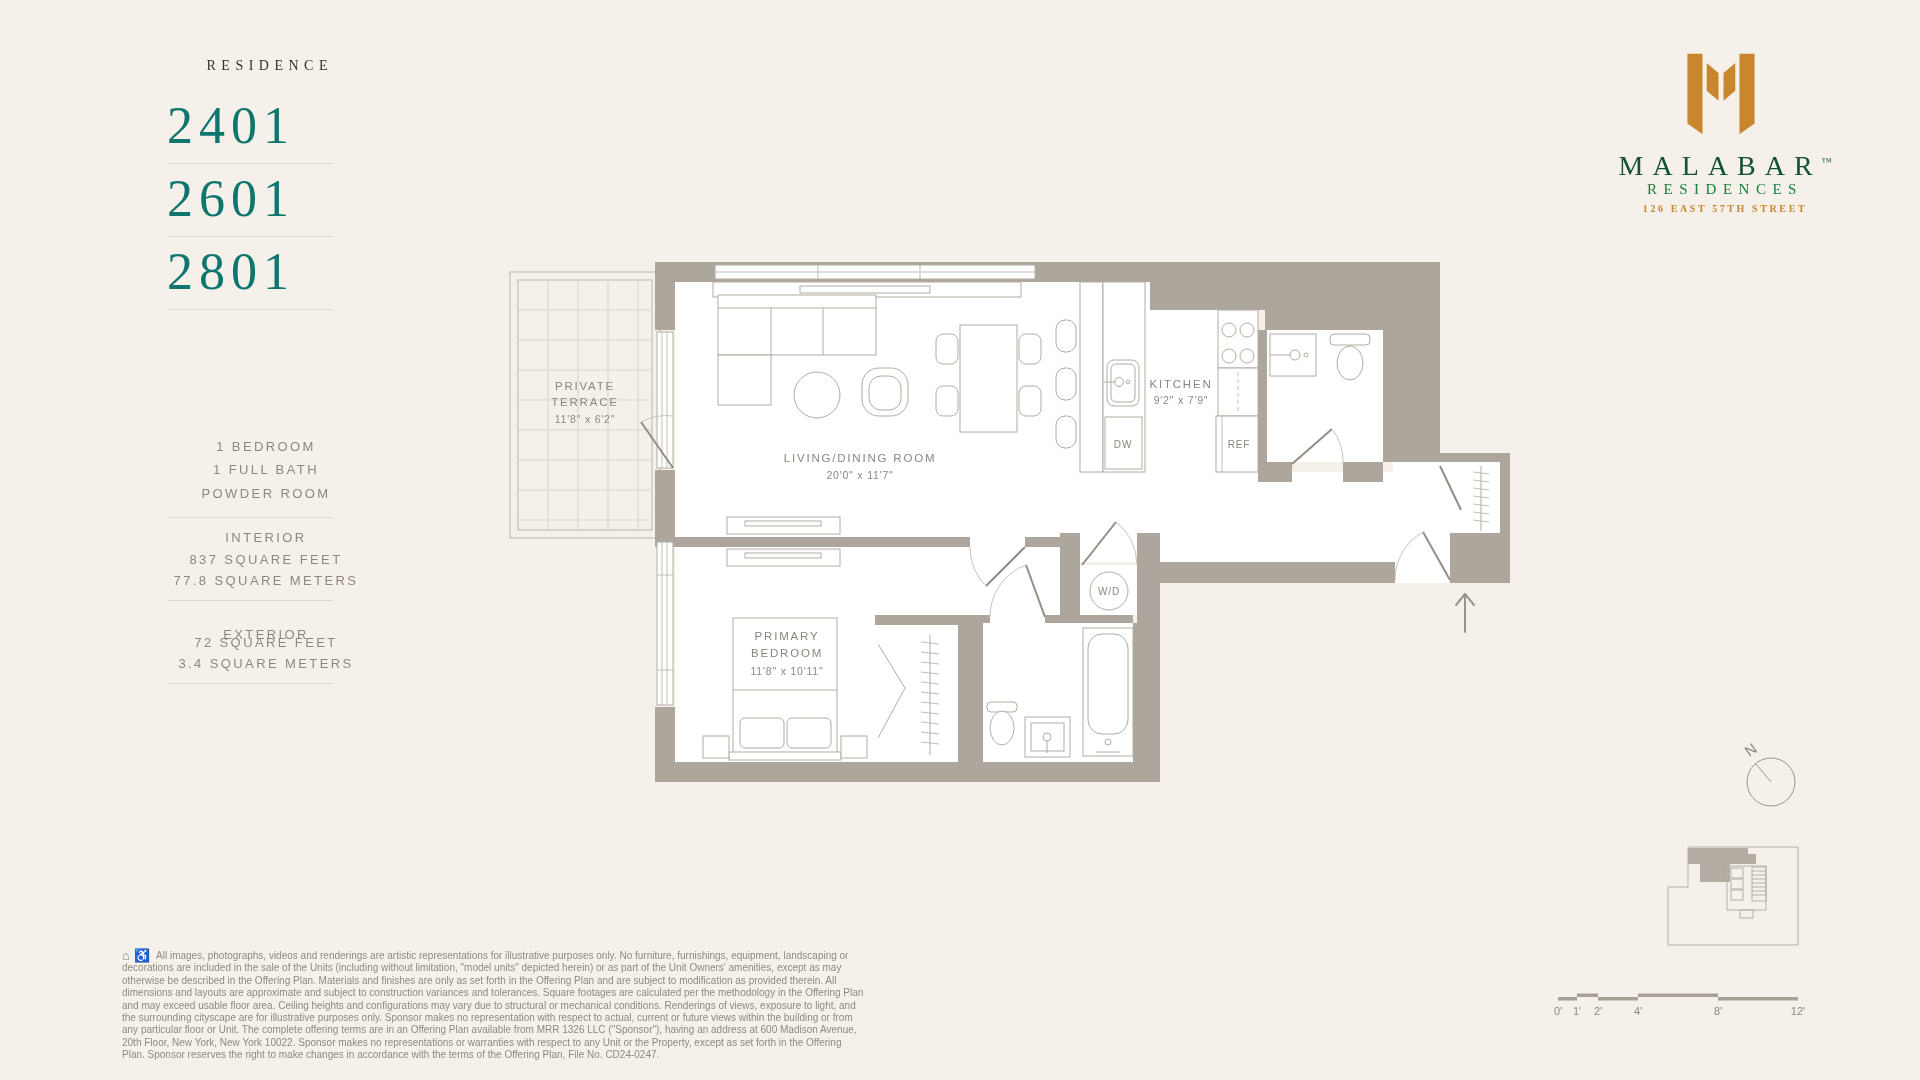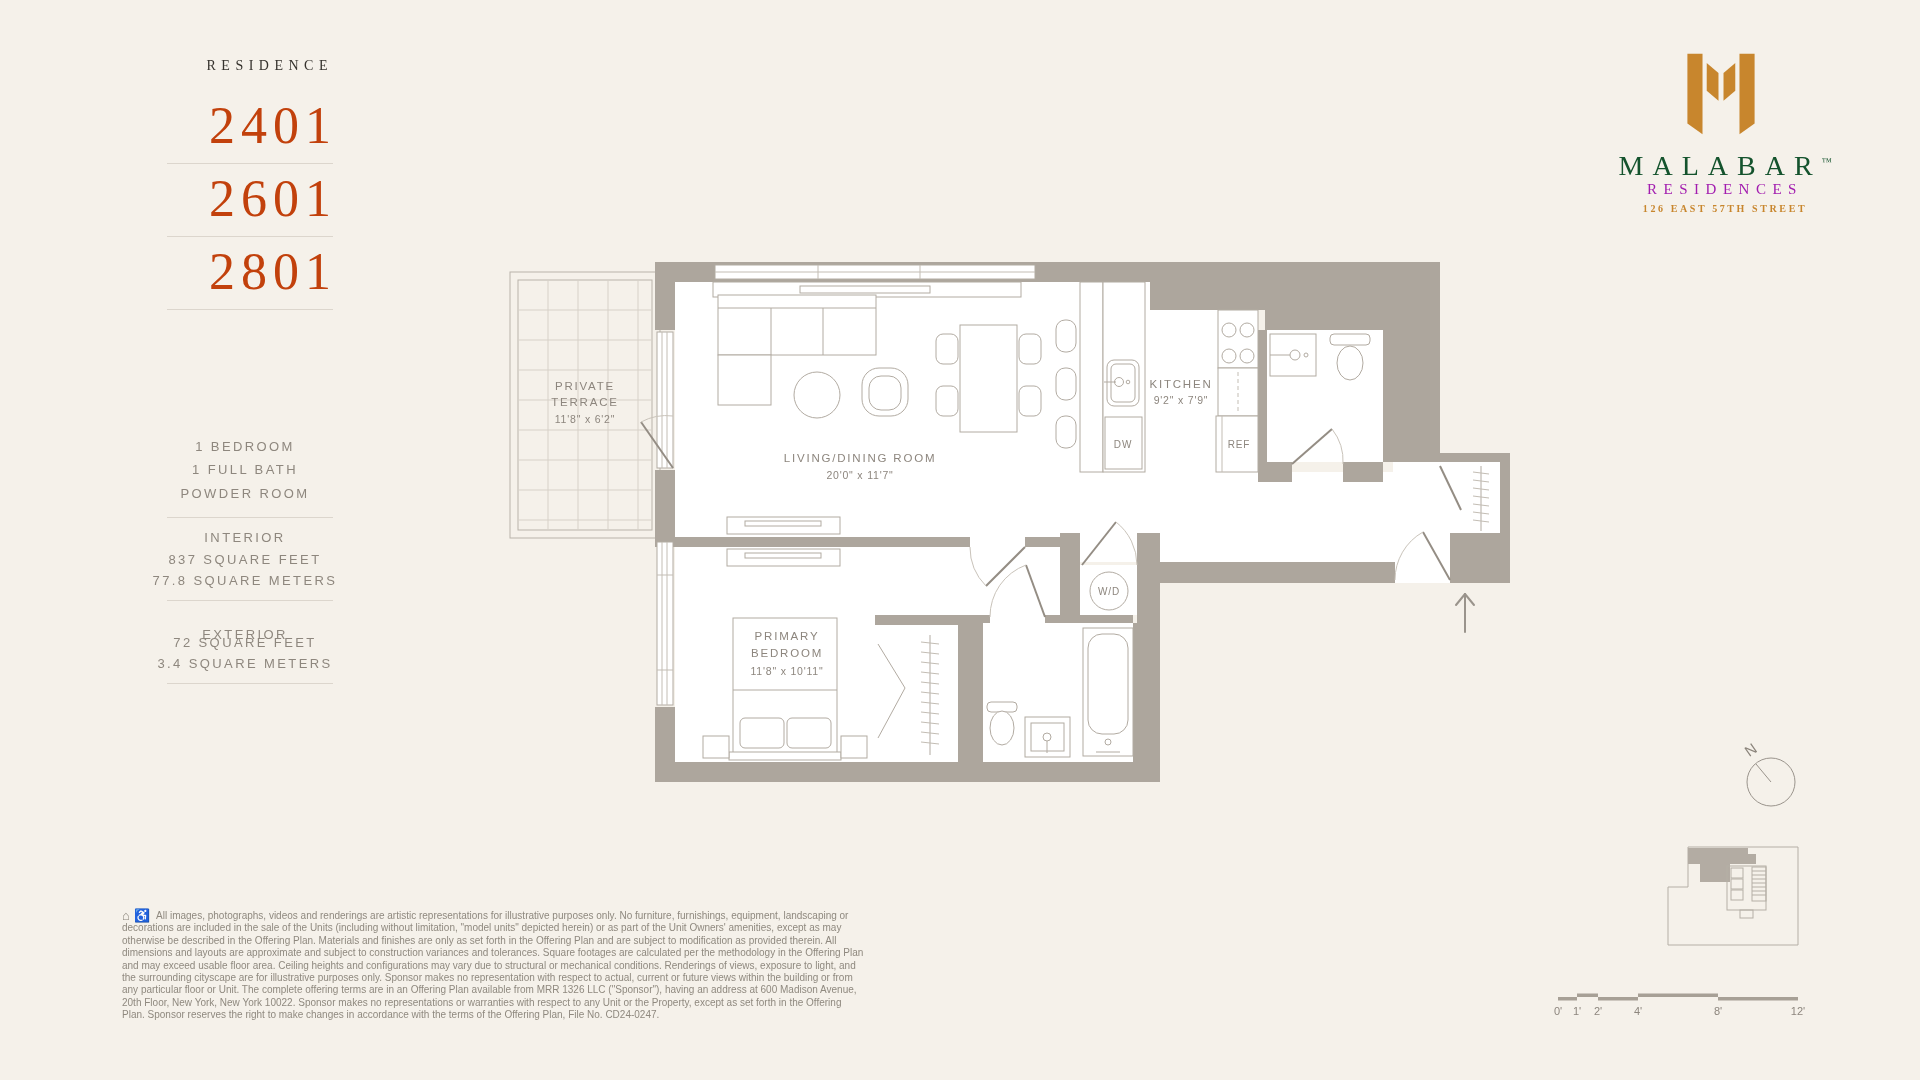--- a/index.html
+++ b/index.html
@@ -2,34 +2,34 @@
 <html><head>
 <meta charset="utf-8">
 <style>
   html,body{margin:0;padding:0;}
   body{width:1920px;height:1080px;background:#f5f1ea;overflow:hidden;
        font-family:"Liberation Sans",sans-serif;position:relative;}
   .abs{position:absolute;}
   
   .res-label{left:167px;top:58px;width:166px;text-align:right;
      font-family:"Liberation Serif",serif;font-size:14px;letter-spacing:5.5px;color:#35322d;}
-  .res-num{left:167px;width:170px;text-align:right;font-family:"Liberation Serif",serif;
-     font-size:52px;letter-spacing:6px;color:#c2410c;line-height:56px;}
+  .res-num{left:167px;width:170px;text-align:left;font-family:"Liberation Serif",serif;
+     font-size:52px;letter-spacing:6px;color:#0f766e;line-height:56px;}
   .divider{left:167px;width:166px;height:1px;background:#dcd6cd;}
-  .stat{left:132px;width:226px;text-align:center;font-size:13px;letter-spacing:2.4px;color:#8e877e;}
+  .stat{left:153px;width:226px;text-align:center;font-size:13px;letter-spacing:2.4px;color:#8e877e;}
   
   .brand-name{left:1605px;top:150px;width:240px;text-align:center;
      font-family:"Liberation Serif",serif;font-size:28px;letter-spacing:9px;color:#14532d;}
   .brand-name sup{font-size:10px;letter-spacing:0;}
   .brand-sub{left:1605px;top:181px;width:240px;text-align:center;
-     font-family:"Liberation Serif",serif;font-size:15px;letter-spacing:6.5px;color:#a21caf;}
+     font-family:"Liberation Serif",serif;font-size:15px;letter-spacing:6.5px;color:#15803d;}
   .brand-addr{left:1605px;top:203px;width:240px;text-align:center;
      font-family:"Liberation Serif",serif;font-weight:bold;font-size:10px;letter-spacing:2.6px;color:#c8862d;}
   
-  .disclaimer{left:122px;top:900px;width:744px;font-size:10px;line-height:12.4px;
+  .disclaimer{left:122px;top:940px;width:744px;font-size:10px;line-height:12.4px;
      color:#8f897f;text-align:left;}
   .disclaimer .icon{font-size:13px;color:#8a847b;margin-right:5px;vertical-align:-1px;}
   
   .wall{fill:#ada69d;}
   .floor{fill:#ffffff;}
   .fx{fill:#ffffff;stroke:#b2aba2;stroke-width:1;}
   .fxn{fill:none;stroke:#b2aba2;stroke-width:1;}
   .thin{stroke:#c3bdb4;stroke-width:1;fill:none;}
   .grid{stroke:#d7d1c8;stroke-width:1;}
   .arc{fill:none;stroke:#c9c3ba;stroke-width:1;}

